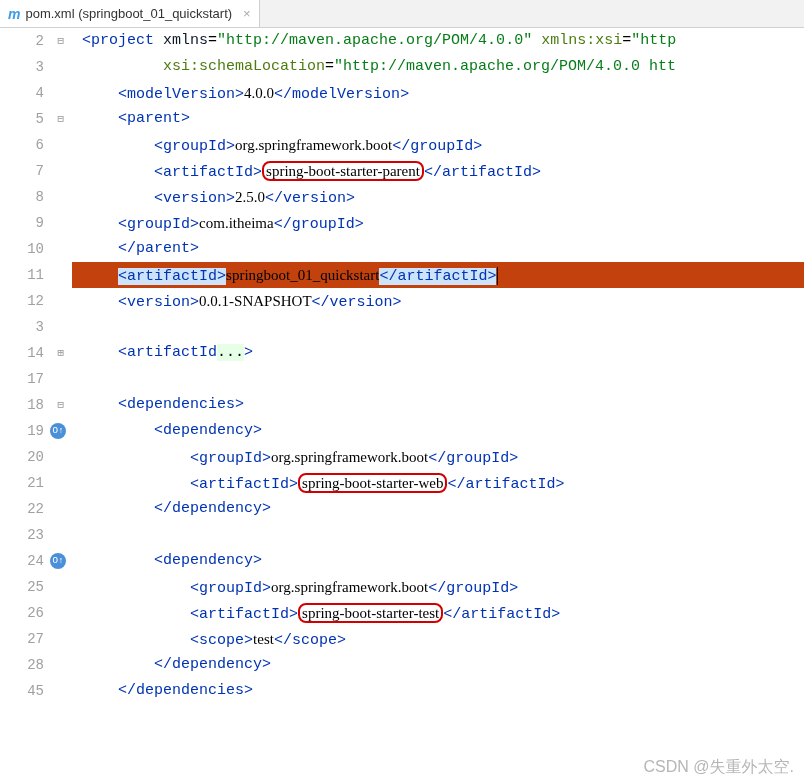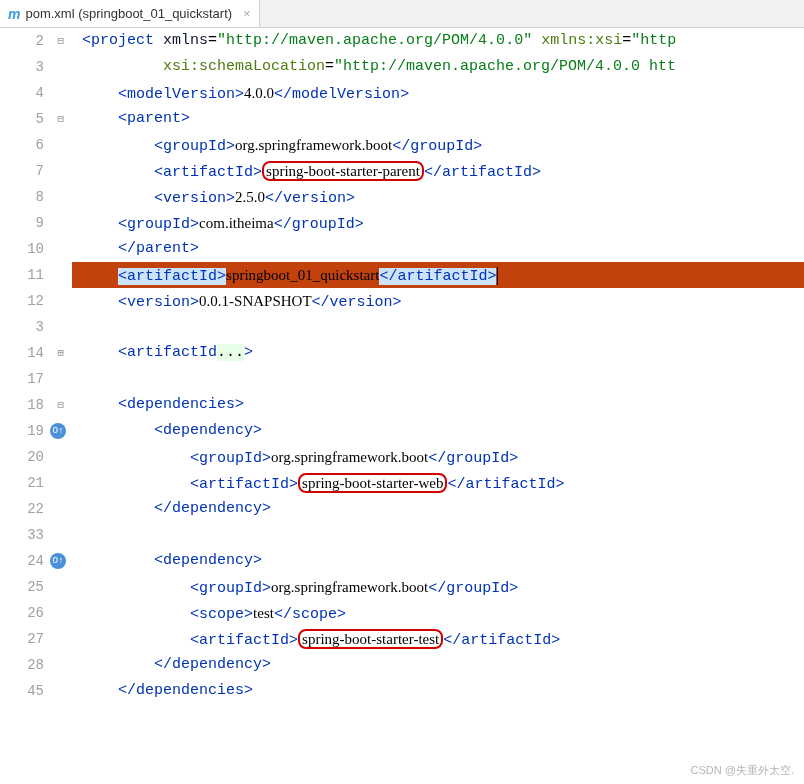--- a/index.html
+++ b/index.html
@@ -112,21 +112,21 @@
     }
     .fold-region {
       background: #e6ffe6;
     }
     .watermark {
       position: fixed;
       right: 10px;
       bottom: 6px;
       color: rgba(150,150,150,0.7);
       font-family: -apple-system, Arial, sans-serif;
-      font-size: 11px;
+      font-size: 16px;
     }
   </style>
 </head>
 <body>
 
 <div class="tab-bar">
   <div class="tab">
     <span class="icon">m</span>
     <span>pom.xml (springboot_01_quickstart)</span>
     <span class="close">×</span>
@@ -147,21 +147,21 @@
       <div class="gutter-line">11</div>
       <div class="gutter-line">12</div>
       <div class="gutter-line">3</div>
       <div class="gutter-line">14<span class="fold-mark">⊞</span></div>
       <div class="gutter-line">17</div>
       <div class="gutter-line">18<span class="fold-mark">⊟</span></div>
       <div class="gutter-line">19<span class="fold-mark">⊟</span><span class="override-icon">o</span></div>
       <div class="gutter-line">20</div>
       <div class="gutter-line">21</div>
       <div class="gutter-line">22</div>
-      <div class="gutter-line">33</div>
+      <div class="gutter-line">23</div>
       <div class="gutter-line">24<span class="fold-mark">⊟</span><span class="override-icon">o</span></div>
       <div class="gutter-line">25</div>
       <div class="gutter-line">26</div>
       <div class="gutter-line">27</div>
       <div class="gutter-line">28</div>
       <div class="gutter-line">45</div>
     </div>
   <div class="code">
 
     <div class="code-line"><span class="tag">&lt;<span>project</span></span> <span class="attr-name">xmlns</span>=<span class="attr-value">"http://maven.apache.org/POM/4.0.0"</span> <span class="ns">xmlns:xsi</span>=<span class="attr-value">"http</span></div>
@@ -201,23 +201,23 @@
     <div class="code-line">            <span class="tag">&lt;<span>artifactId</span>&gt;</span><span class="text box-red">spring-boot-starter-web</span><span class="tag">&lt;/<span>artifactId</span>&gt;</span></div>
 
     <div class="code-line">        <span class="tag">&lt;/<span>dependency</span>&gt;</span></div>
 
     <div class="code-line"></div>
 
     <div class="code-line">        <span class="tag">&lt;<span>dependency</span>&gt;</span></div>
 
     <div class="code-line">            <span class="tag">&lt;<span>groupId</span>&gt;</span><span class="text">org.springframework.boot</span><span class="tag">&lt;/<span>groupId</span>&gt;</span></div>
 
+    <div class="code-line">            <span class="tag">&lt;<span>artifactId</span>&gt;</span><span class="text box-red">spring-boot-starter-test</span><span class="tag">&lt;/<span>artifactId</span>&gt;</span></div>
+
     <div class="code-line">            <span class="tag">&lt;<span>scope</span>&gt;</span><span class="text">test</span><span class="tag">&lt;/<span>scope</span>&gt;</span></div>
-
-    <div class="code-line">            <span class="tag">&lt;<span>artifactId</span>&gt;</span><span class="text box-red">spring-boot-starter-test</span><span class="tag">&lt;/<span>artifactId</span>&gt;</span></div>
 
     <div class="code-line">        <span class="tag">&lt;/<span>dependency</span>&gt;</span></div>
 
     <div class="code-line">    <span class="tag">&lt;/<span>dependencies</span>&gt;</span></div>
 
   </div>
 </div>
 
 <div class="watermark">CSDN @失重外太空.</div>
 

